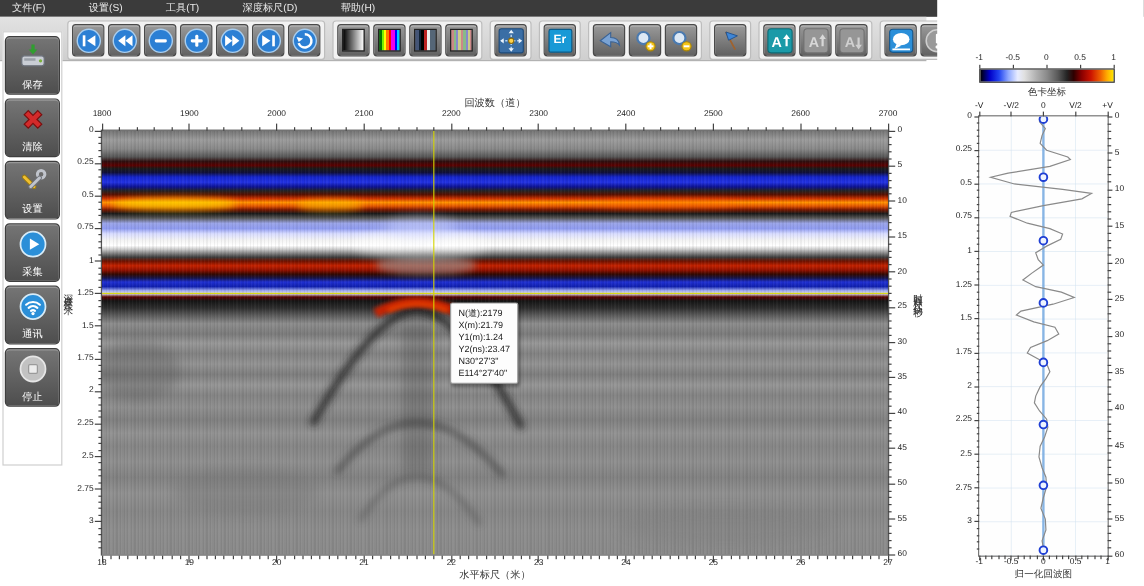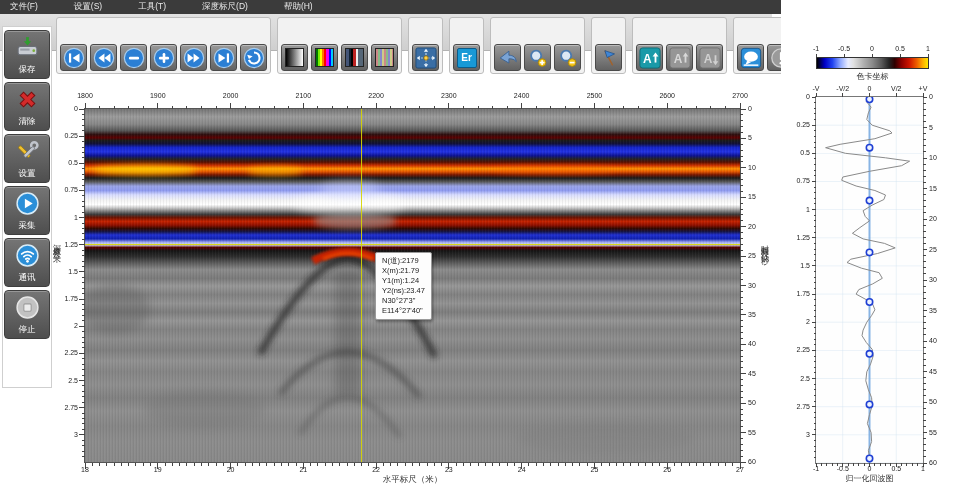--- a/index.html
+++ b/index.html
@@ -9,21 +9,21 @@
   .menubar{position:absolute;left:0;top:0;width:953px;height:14px;background:#3b3b3b;
            display:flex;align-items:center;gap:36px;padding-left:10px;box-sizing:border-box;}
   .menu-item{color:#eaeaea;font-size:8.5px;cursor:default;white-space:nowrap;}
   
   .toolstrip{position:absolute;left:0;top:14px;width:772px;height:36px;
              background:linear-gradient(180deg,#e2e2e2,#cfcfcf);border-bottom:1px solid #b2b2b2;}
   .toolbar{position:absolute;left:56px;top:17px;display:flex;gap:6px;align-items:center;}
   .tgroup{display:flex;gap:3px;background:#f2f2f2;border:1px solid #bdbdbd;border-radius:3px;padding:2px 3px;}
   .tbtn{width:25px;height:25px;border:1px solid #4a4a4a;border-radius:3px;
         background:linear-gradient(180deg,#9a9a9a,#626262);display:flex;align-items:center;justify-content:center;
-        box-shadow:inset 0 1px 0 rgba(255,255,255,.35);cursor:pointer;margin-top:24px;}
+        box-shadow:inset 0 1px 0 rgba(255,255,255,.35);cursor:pointer;}
   .tbtn svg{display:block;}
   
   .sidebar{position:absolute;left:2px;top:26px;width:50px;height:362px;background:#fff;
            border:1px solid #cfcfcf;box-sizing:border-box;padding-top:2px;}
   .sbtn{width:44px;height:47px;margin:1px auto 3px auto;border:1px solid #3e3e3e;border-radius:4px;
         background:linear-gradient(180deg,#757575,#4e4e4e);display:flex;flex-direction:column;
         align-items:center;justify-content:center;gap:1px;cursor:pointer;box-shadow:inset 0 1px 0 rgba(255,255,255,.25);}
   .sbtn .slabel{color:#fff;font-size:8.5px;line-height:9px;}
   
   .chart-title{position:absolute;left:85px;top:49px;width:655px;text-align:center;
@@ -326,20 +326,21 @@
       </div>
     <div class="sbtn">
         <span class="sicon"><svg width="25" height="25" viewBox="0 0 24 24">
             <circle cx="12" cy="12" r="10" fill="#c2c2c2" stroke="#e6e6e6" stroke-width="1.4"></circle>
             <rect x="8.5" y="8.5" width="7" height="7" rx="1" fill="#ececec" stroke="#9a9a9a"></rect>
           </svg></span>
         <span class="slabel">停止</span>
       </div>
   </div>
 
+  <div class="ax-label center" style="left:85px;top:80px;width:655px;">回波数（道）</div>
 
   <div class="plot" id="plot" style="background-image: repeating-linear-gradient(90deg, rgba(0, 0, 0, 0.05) 0px, rgba(0, 0, 0, 0.05) 1px, rgba(255, 255, 255, 0.035) 1px, rgba(255, 255, 255, 0.035) 2px, rgba(0, 0, 0, 0) 2px, rgba(0, 0, 0, 0) 3px), linear-gradient(rgb(116, 116, 116) 0%, rgb(155, 155, 155) 2.15%, rgb(135, 135, 135) 4.31%, rgb(86, 86, 86) 6.15%, rgb(46, 15, 15) 7.23%, rgb(90, 0, 0) 8.15%, rgb(26, 26, 26) 8.92%, rgb(16, 16, 58) 9.85%, rgb(21, 37, 204) 10.92%, rgb(34, 50, 226) 12.15%, rgb(13, 18, 144) 13.23%, rgb(36, 36, 36) 14.15%, rgb(90, 16, 0) 15.08%, rgb(204, 51, 0) 16%, rgb(255, 145, 0) 16.92%, rgb(226, 85, 0) 17.78%, rgb(122, 24, 0) 18.62%, rgb(26, 26, 26) 19.54%, rgb(88, 88, 88) 20.62%, rgb(154, 164, 232) 21.85%, rgb(143, 155, 240) 23.08%, rgb(216, 220, 255) 24.31%, rgb(244, 244, 244) 25.85%, rgb(255, 255, 255) 27.08%, rgb(201, 201, 201) 28%, rgb(130, 130, 130) 28.92%, rgb(60, 60, 60) 29.85%, rgb(110, 18, 0) 30.77%, rgb(196, 34, 0) 31.85%, rgb(143, 16, 0) 32.92%, rgb(51, 8, 0) 33.85%, rgb(21, 21, 74) 34.77%, rgb(32, 48, 210) 35.69%, rgb(16, 32, 176) 36.77%, rgb(154, 166, 240) 37.69%, rgb(226, 226, 234) 38.46%, rgb(85, 0, 0) 39.23%, rgb(21, 21, 21) 40.15%, rgb(46, 46, 46) 41.85%, rgb(94, 94, 94) 43.69%, rgb(140, 140, 140) 45.54%, rgb(122, 122, 122) 48%, rgb(151, 151, 151) 50.15%, rgb(129, 129, 129) 52.62%, rgb(146, 146, 146) 55.08%, rgb(125, 125, 125) 57.54%, rgb(149, 149, 149) 60%, rgb(131, 131, 131) 62.46%, rgb(142, 142, 142) 65.23%, rgb(127, 127, 127) 68.31%, rgb(145, 145, 145) 71.38%, rgb(133, 133, 133) 74.46%, rgb(142, 142, 142) 78.15%, rgb(129, 129, 129) 81.85%, rgb(143, 143, 143) 85.54%, rgb(134, 134, 134) 89.85%, rgb(140, 140, 140) 94.15%, rgb(137, 137, 137) 100%);">
     <svg id="plot-overlay" width="655" height="353" viewBox="0 0 655 353">
 <defs>
  <filter id="b2" x="-50%" y="-50%" width="200%" height="200%">
             <feGaussianBlur stdDeviation="1.6"></feGaussianBlur>
           </filter>
  <filter id="b4" x="-50%" y="-50%" width="200%" height="200%">
             <feGaussianBlur stdDeviation="3"></feGaussianBlur>
           </filter>

